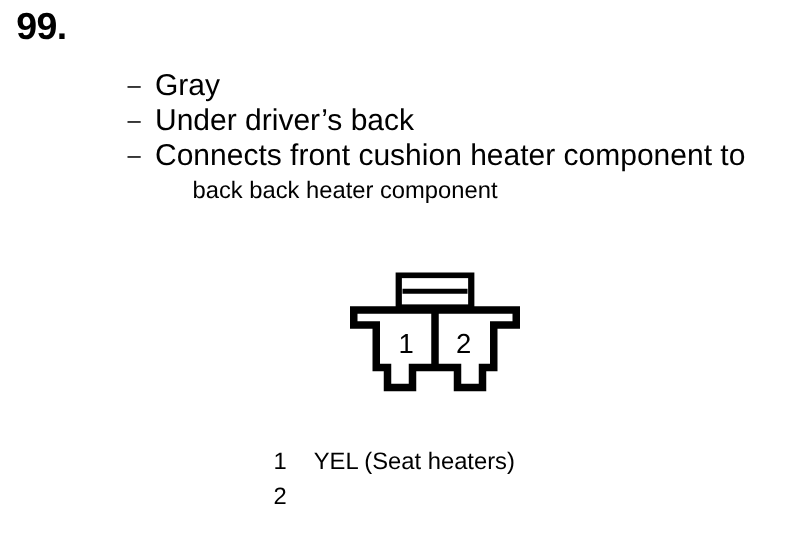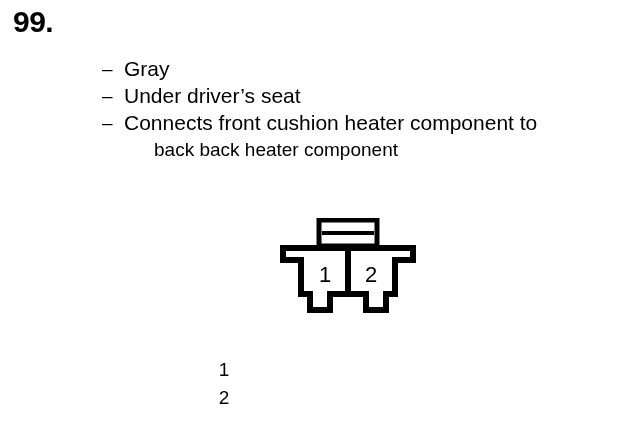--- a/index.html
+++ b/index.html
@@ -59,21 +59,21 @@
     white-space: nowrap;
   }
   .desc-dash {
     position: absolute;
     left: 0;
     top: 0;
     font-size: 19px;
     line-height: 26px;
   }
   .desc-text {
-    font-size: 21px;
+    font-size: 24px;
     line-height: 26px;
   }
   .desc-cont {
     padding-left: 52px;
     font-size: 19px;
     line-height: 26px;
     white-space: nowrap;
   }
 
   
@@ -126,21 +126,21 @@
 
 <div id="description-list">
 
   <div class="desc-item">
     <span class="desc-dash">–</span>
     <span class="desc-text">Gray</span>
   </div>
 
   <div class="desc-item">
     <span class="desc-dash">–</span>
-    <span class="desc-text">Under driver’s seat</span>
+    <span class="desc-text">Under driver’s back</span>
   </div>
 
   <div class="desc-item">
     <span class="desc-dash">–</span>
     <span class="desc-text">Connects front cushion heater component to</span>
   </div>
 
   <div class="desc-cont">back back heater component</div>
 
 </div>
@@ -176,19 +176,20 @@
     <text x="47" y="64" font-family="Liberation Sans, sans-serif" font-size="22" fill="#000000" text-anchor="middle">1</text>
     <text x="93" y="64" font-family="Liberation Sans, sans-serif" font-size="22" fill="#000000" text-anchor="middle">2</text>
 
   </svg>
 </div>
 
 <div id="pin-legend">
 
   <div class="pin-row">
     <span class="pin-number">1</span>
+    <span class="pin-desc">YEL (Seat heaters)</span>
   </div>
 
   <div class="pin-row">
     <span class="pin-number">2</span>
   </div>
 
 </div>
 
 </body></html>

